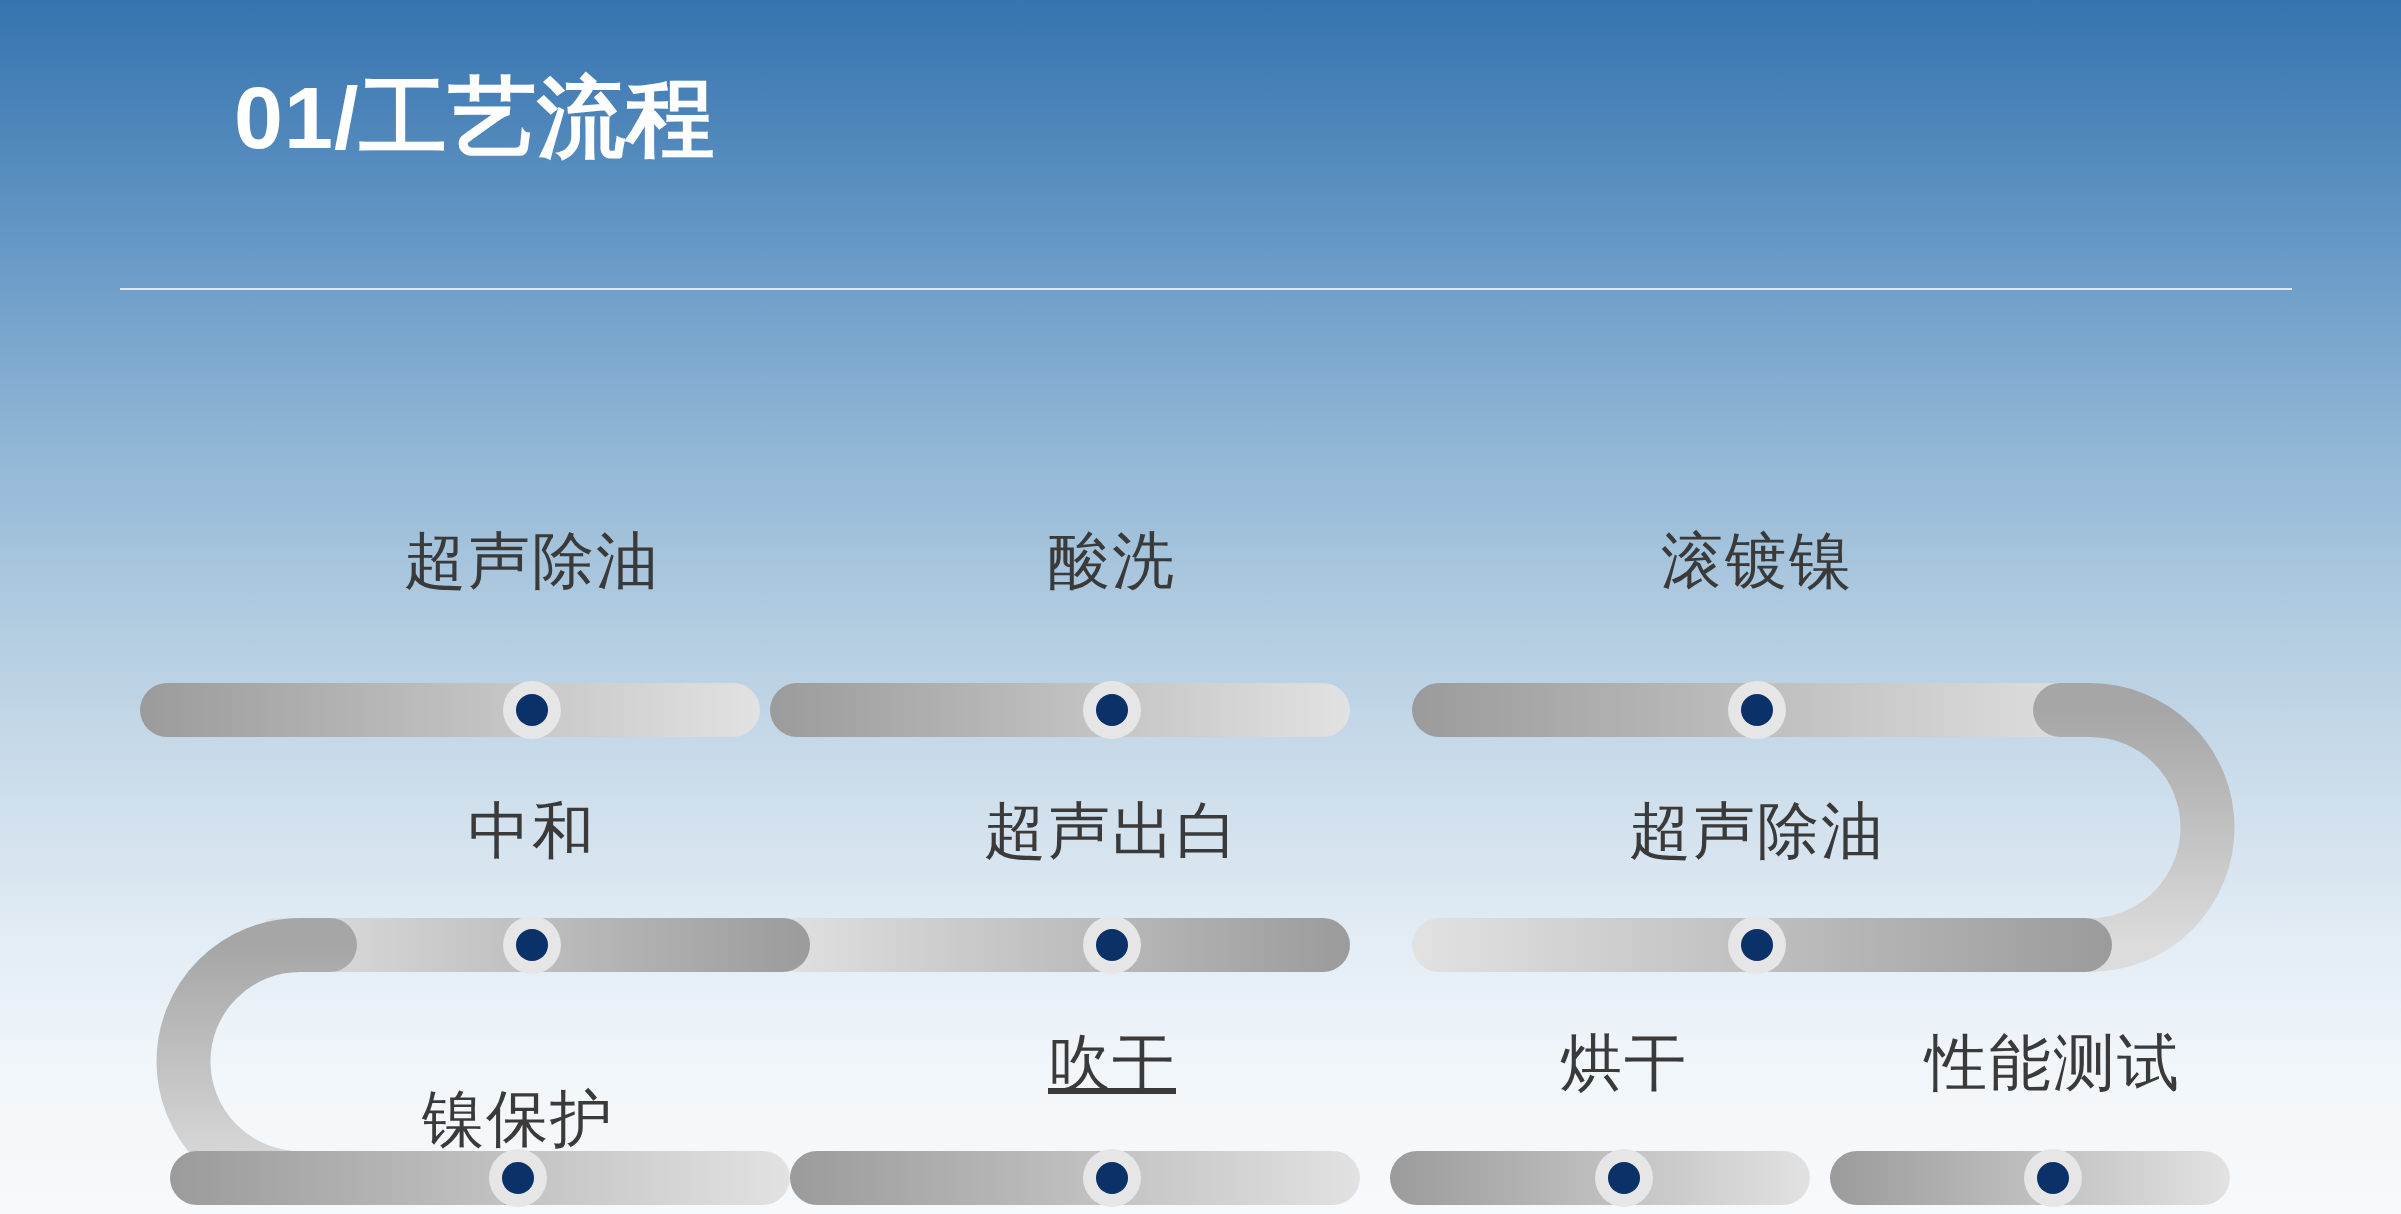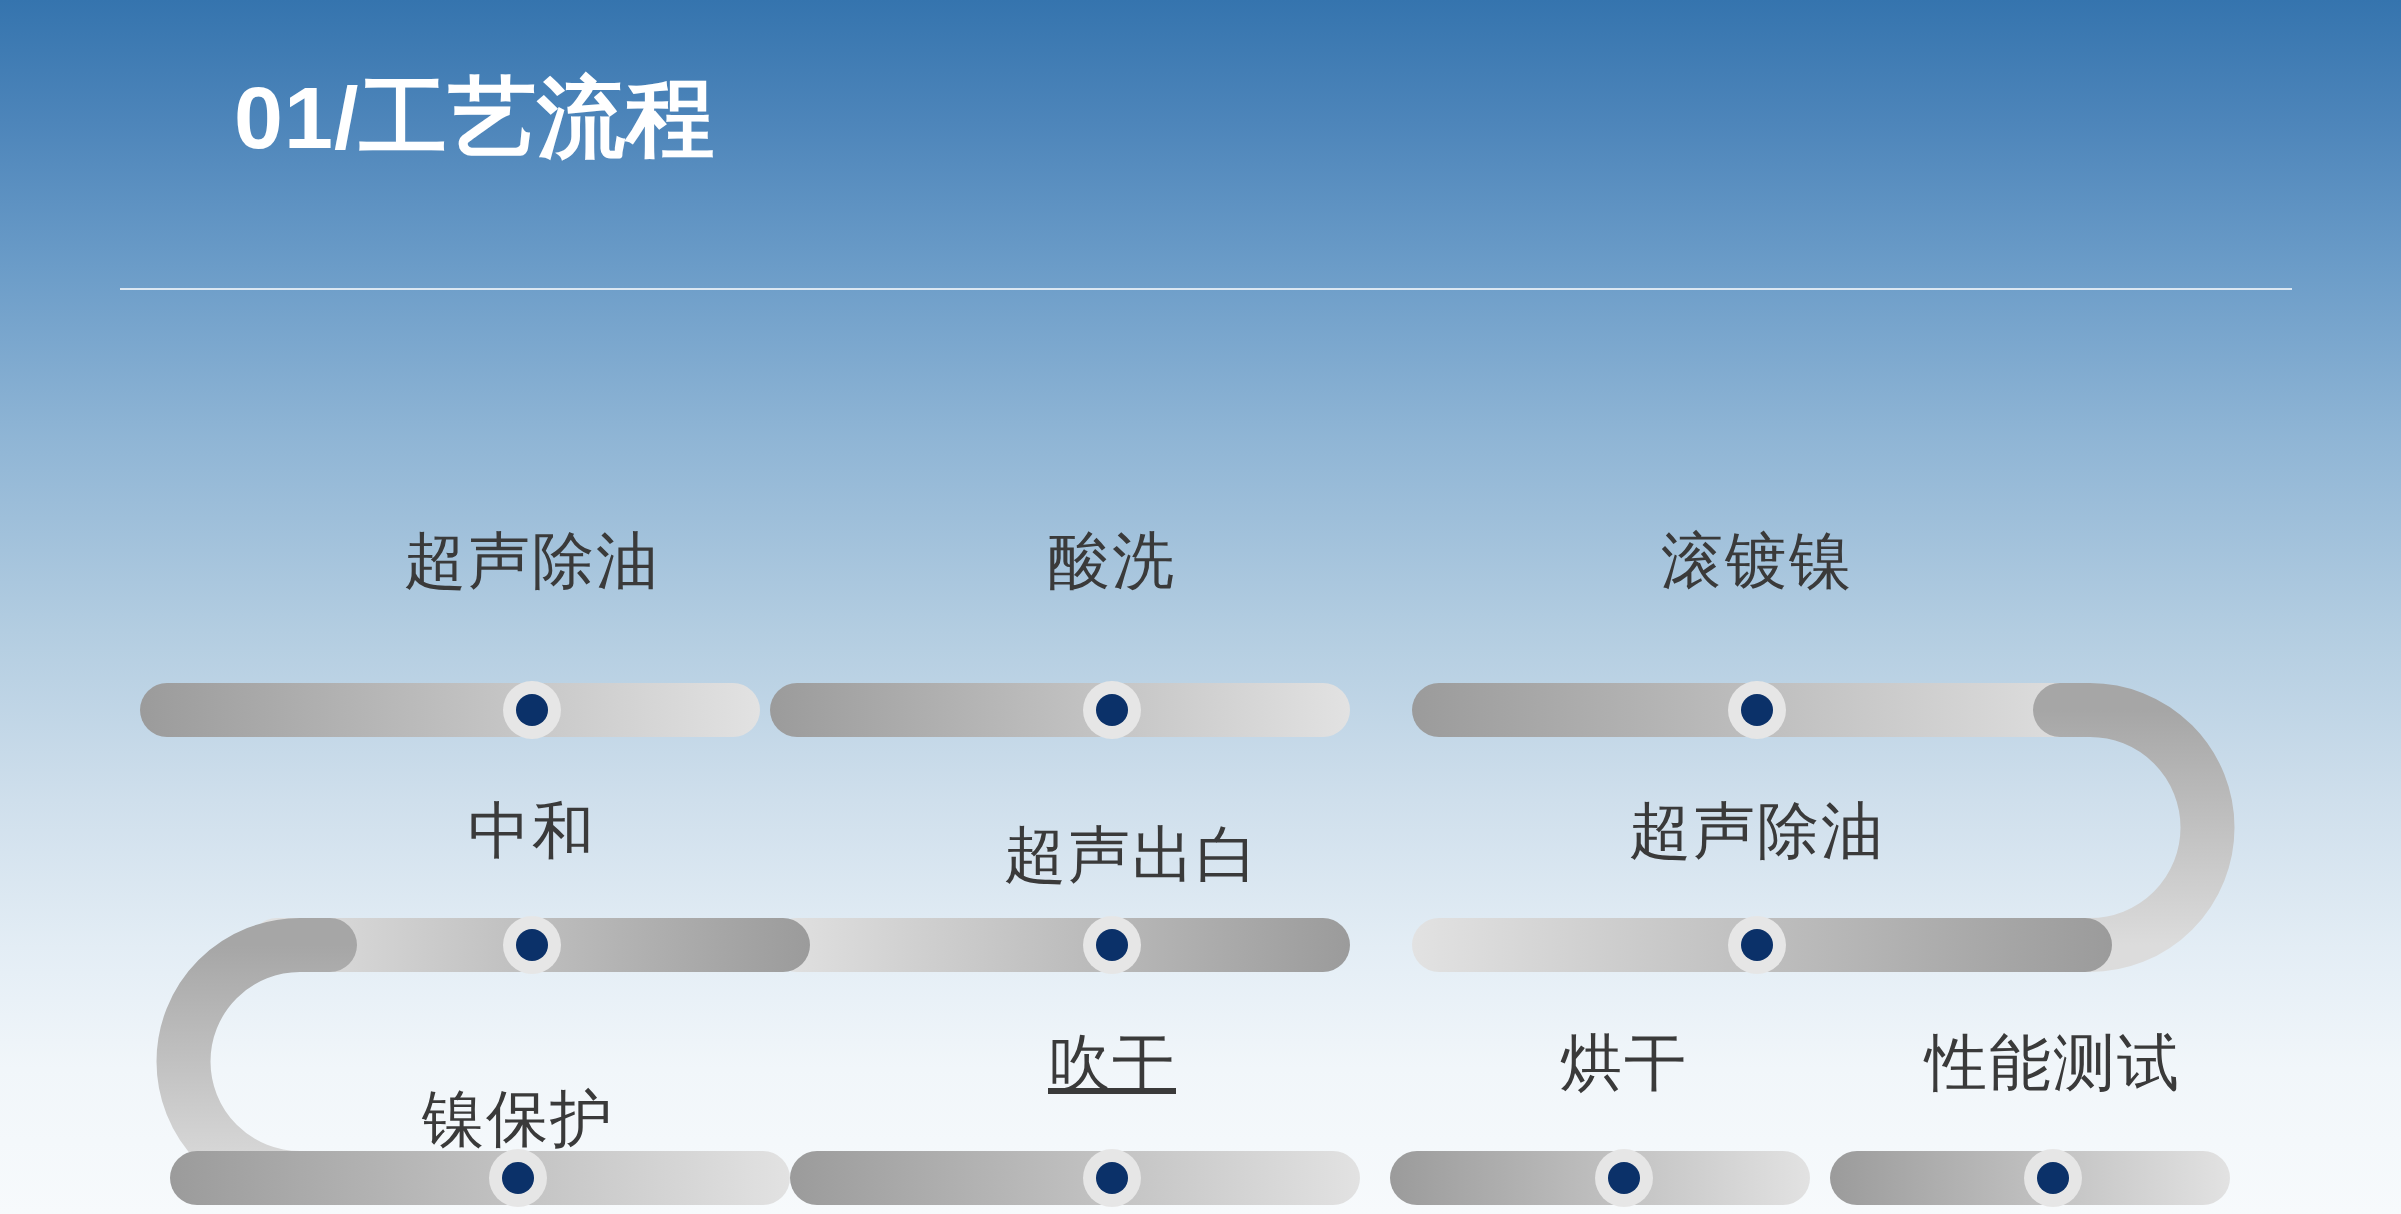--- a/index.html
+++ b/index.html
@@ -146,21 +146,21 @@
       <span class="dot"></span>
     </div>
   <div class="node" style="left:1112px; top:710px;">
       <span class="dot"></span>
     </div>
   <div class="node" style="left:1757px; top:710px;">
       <span class="dot"></span>
     </div>
 
   <div class="step-label" style="left:532px;  top:800px;">中和</div>
-  <div class="step-label" style="left:1112px; top:824px;margin-left:20px;">超声出白</div>
+  <div class="step-label" style="left:1112px; top:800px;">超声出白</div>
   <div class="step-label" style="left:1757px; top:800px;">超声除油</div>
 
   <div class="node" style="left:532px;  top:945px;">
       <span class="dot"></span>
     </div>
   <div class="node" style="left:1112px; top:945px;">
       <span class="dot"></span>
     </div>
   <div class="node" style="left:1757px; top:945px;">
       <span class="dot"></span>

